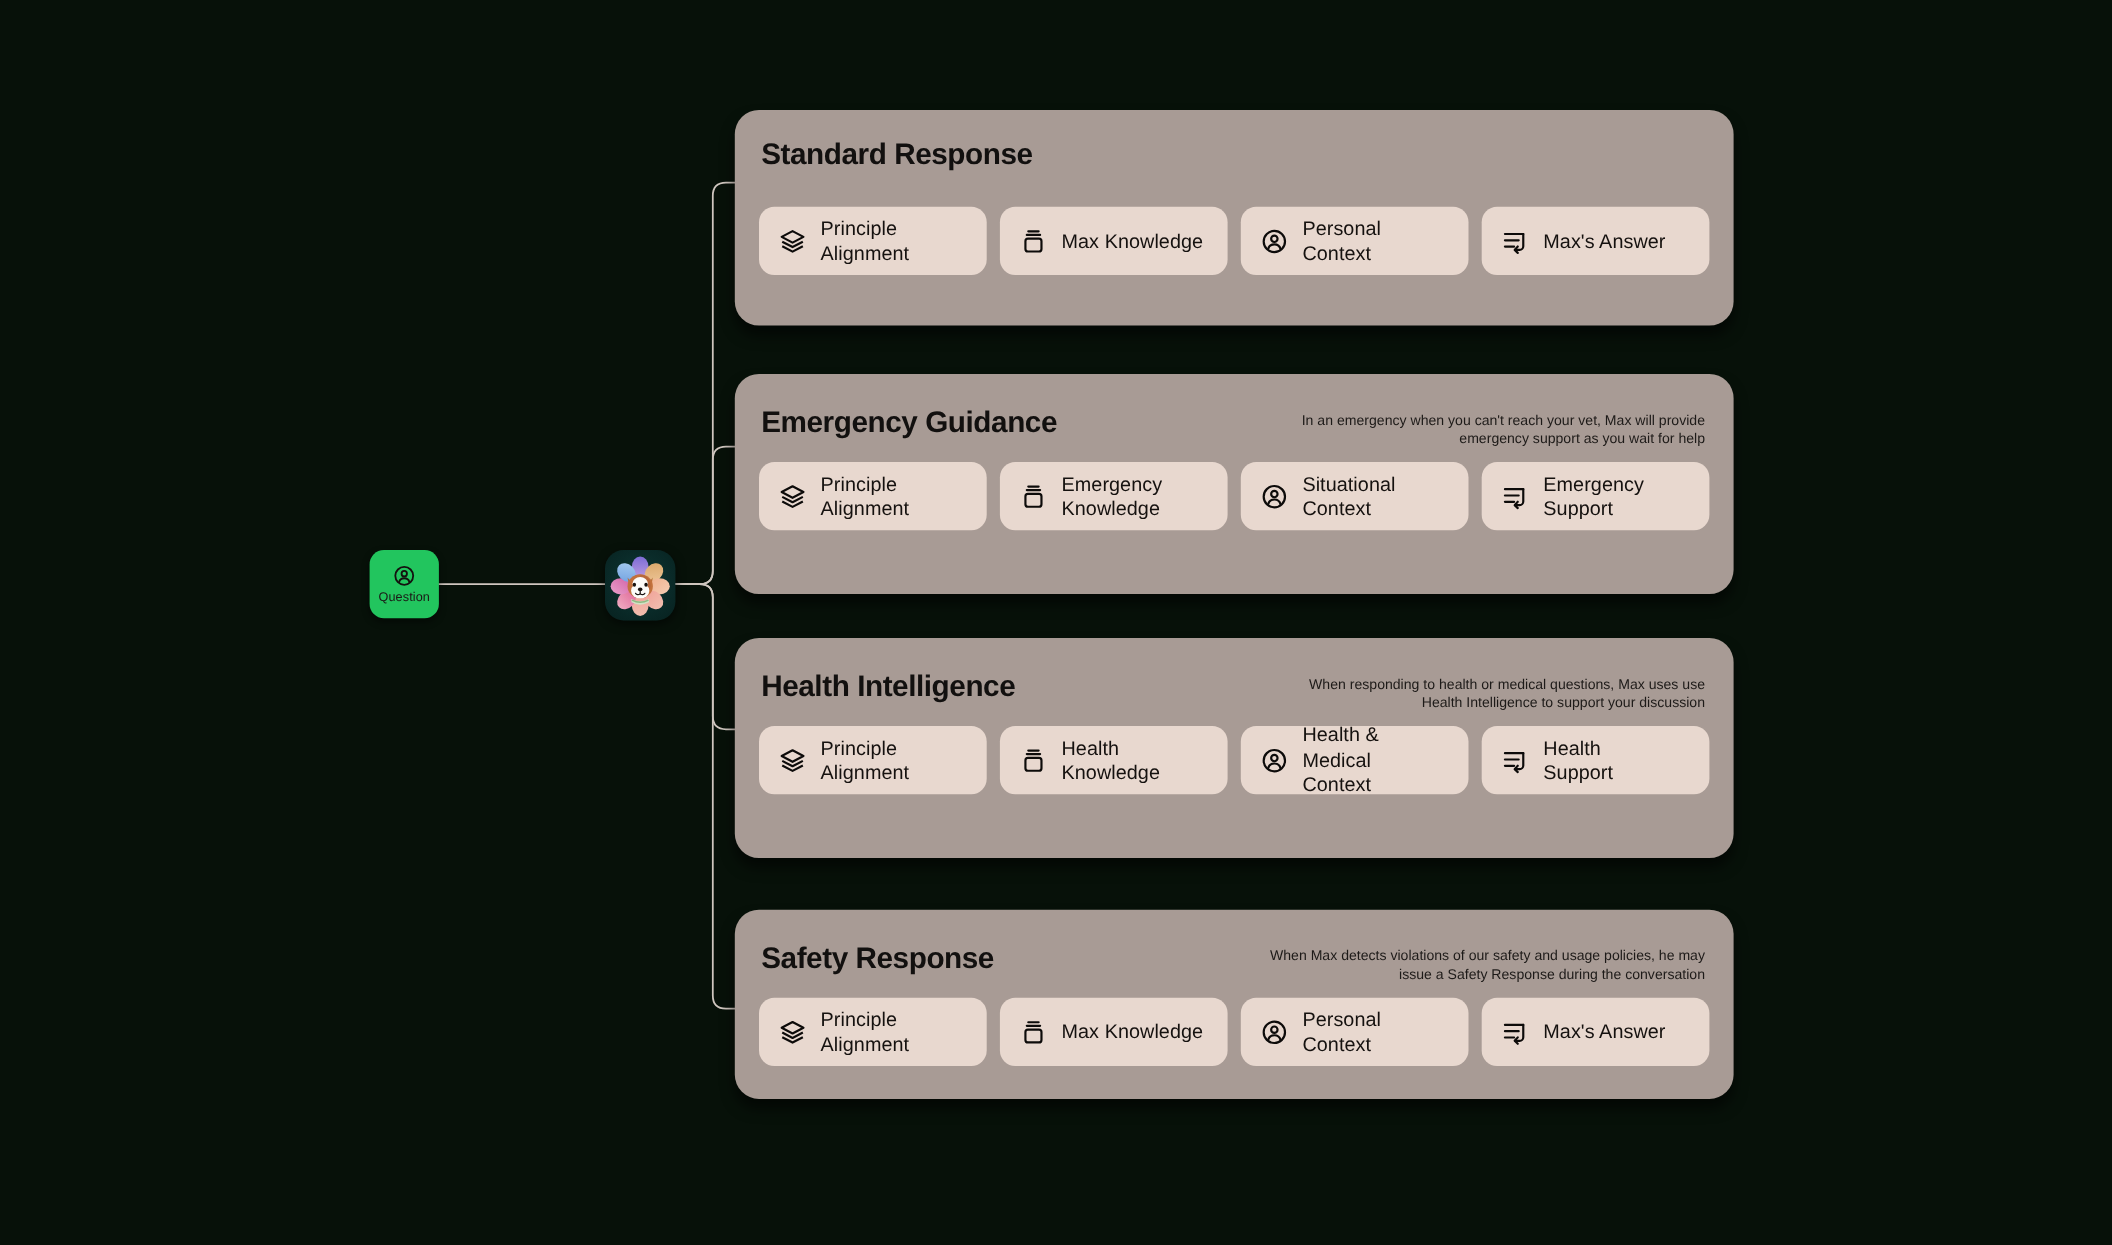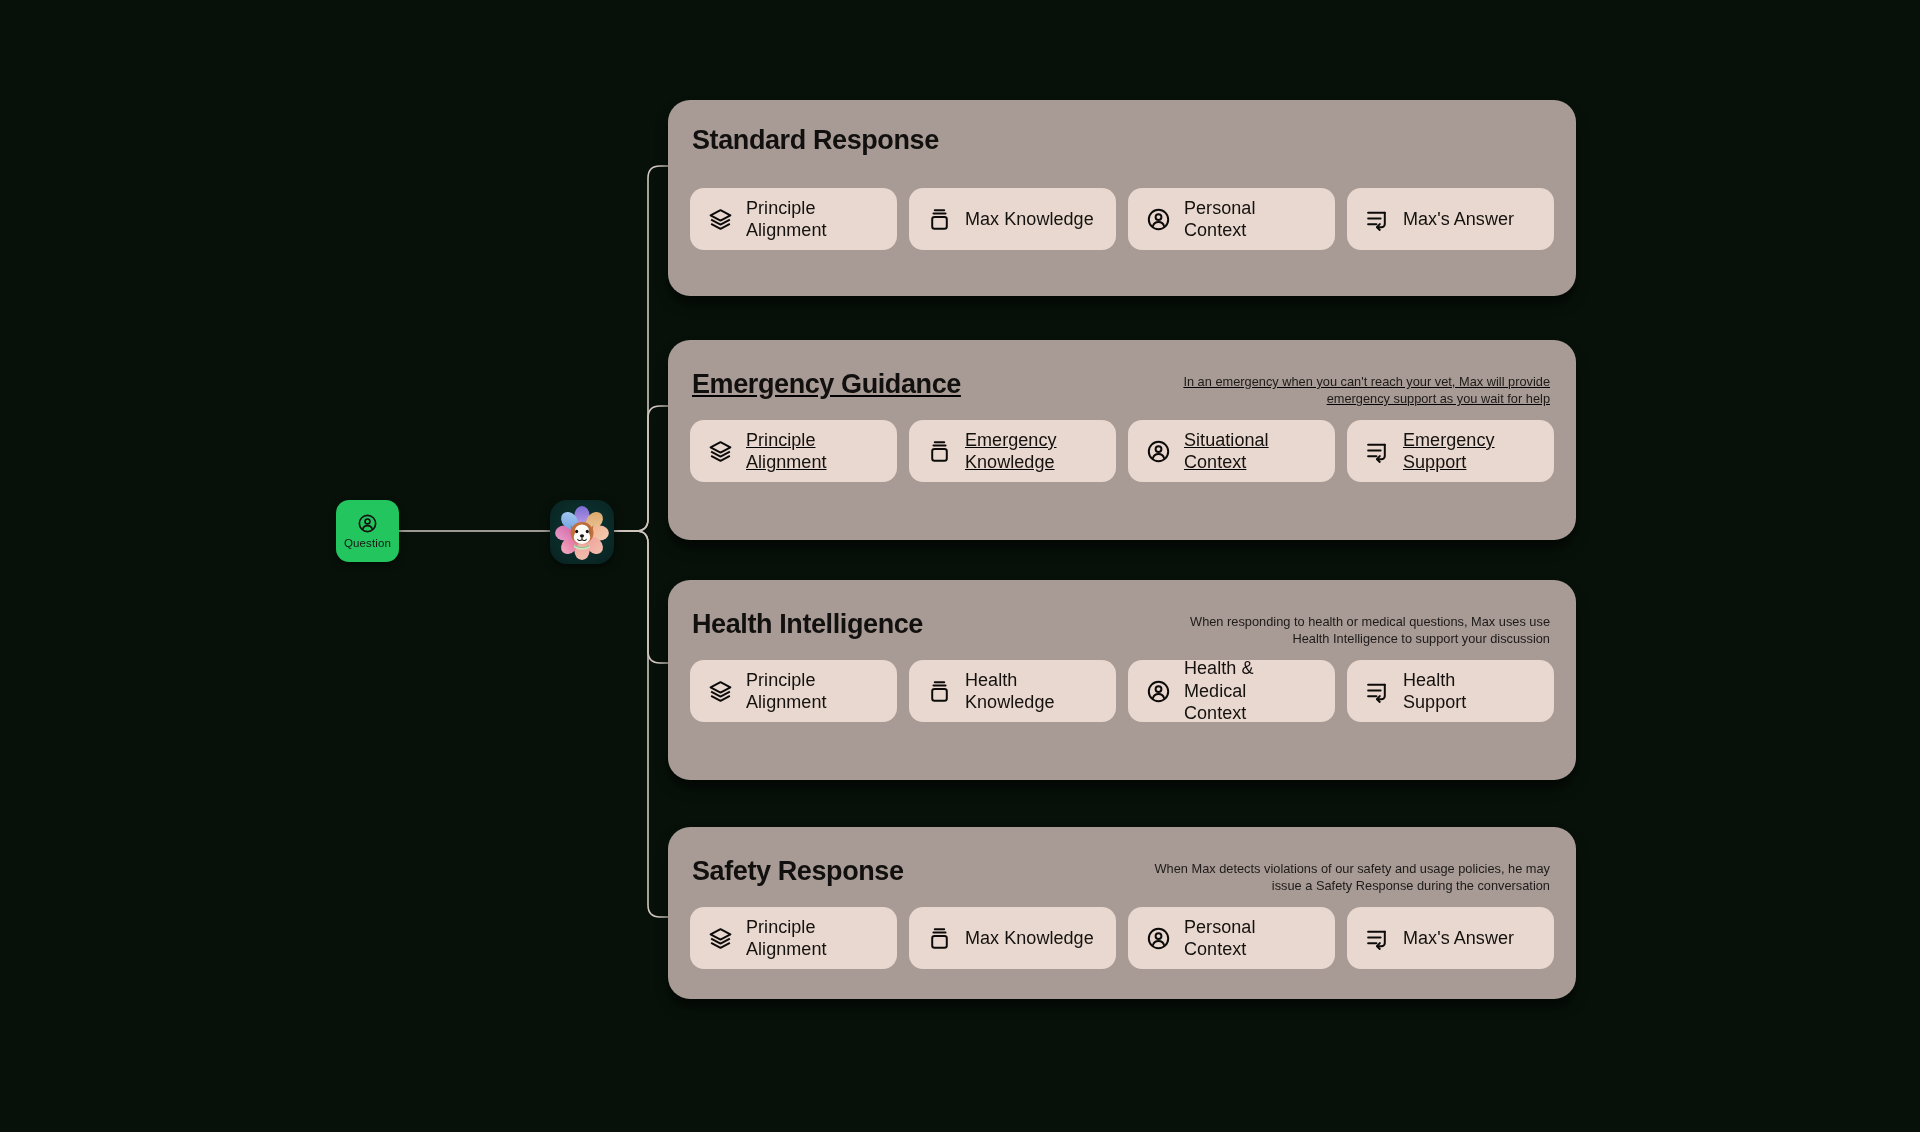--- a/index.html
+++ b/index.html
@@ -79,21 +79,21 @@
   .card {
     position: absolute;
     left: 668px;
     width: 908px;
     background: #a89b95;
     border-radius: 22px;
     box-shadow: 0 9px 12px rgba(0,0,0,0.55);
     padding: 0;
   }
   .card.c0 { top: 100px;  height: 196px; }
-  .card.c1 { top: 340px;  height: 200px; text-decoration: underline; }
+  .card.c1 { top: 340px;  height: 200px; }
   .card.c2 { top: 580px;  height: 200px; }
   .card.c3 { top: 827px;  height: 172px; }
 
   .card-head {
     position: relative;
     display: flex;
     align-items: flex-start;
     justify-content: space-between;
     padding: 30px 26px 0 24px;
     min-height: 74px;

